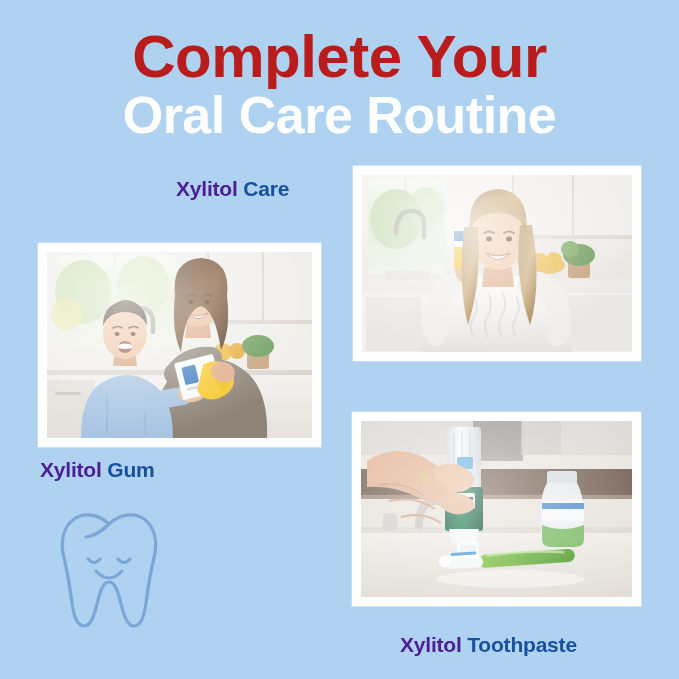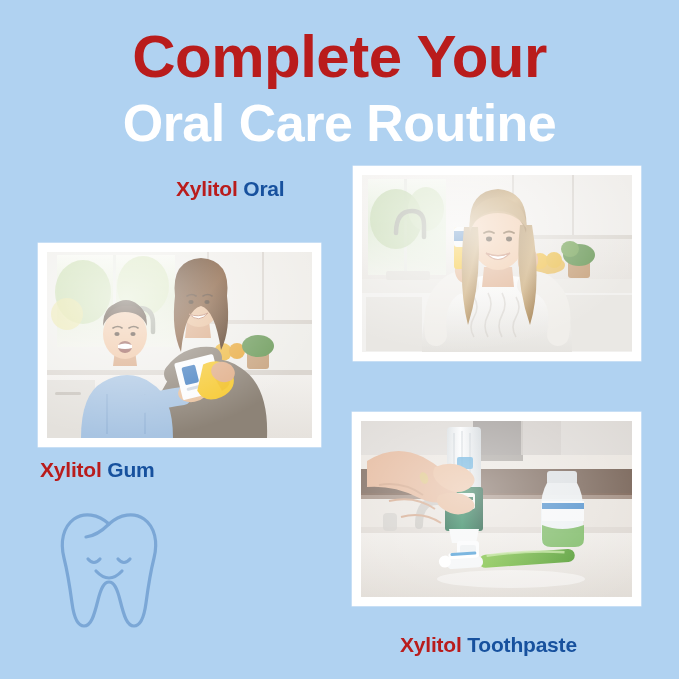--- a/index.html
+++ b/index.html
@@ -26,21 +26,21 @@
     line-height: 0.98;
     letter-spacing: -0.5px;
   }
   .headline-line {
     display: block;
     font-weight: 800;
     font-size: 50px;
     white-space: nowrap;
   }
   .headline-line.l1 { color: #b91c1c; font-size: 60px; }
-  .headline-line.l2 { color: #ffffff; font-size: 52px; margin-top: 11px; }
+  .headline-line.l2 { color: #ffffff; font-size: 52px; margin-top: 3px; }
 
   
   .frame {
     position: absolute;
     background: #ffffff;
     padding: 9px;
     box-sizing: border-box;
     box-shadow: 0 0 0 0.5px rgba(255,255,255,0.6);
   }
   .frame .photo {
@@ -56,21 +56,21 @@
   #frame-toothpaste { left: 352px; top: 412px; width: 289px; height: 194px; }
 
   
   .caption {
     position: absolute;
     font-weight: 800;
     font-size: 21px;
     white-space: nowrap;
     letter-spacing: -0.2px;
   }
-  .caption .w { color: #b91c1c; }
+  .caption .w { color: #4c1d95; }
   .caption .b { color: #17519e; }
 
   #cap-mints      { left: 176px; top: 177px; }
   #cap-gum        { left: 40px;  top: 458px; text-align: right; }
   #cap-toothpaste { left: 400px; top: 633px; }
 
   
   #tooth-badge {
     position: absolute;
     left: 58px;
@@ -200,21 +200,21 @@
         <path d="M124 78 q12 13 24 0 q-12 5 -24 0 z" fill="#ffffff" stroke="#c98f74" stroke-width="1.2"></path>
         <path d="M124 78 q12 6 24 0" stroke="#c98f74" stroke-width="1" fill="none"></path>
 
         <rect x="0" y="0" width="270" height="177" fill="url(#mk-glow)"></rect>
       </svg>
     </div>
   </div>
 
   <div class="caption" id="cap-mints">
     <span class="w">Xylitol</span>
-    <span class="b">Oral</span>
+    <span class="b">Care</span>
   </div>
 
   <div class="frame" id="frame-gum">
     <div class="photo">
       <svg viewBox="0 0 265 186" preserveAspectRatio="none" width="100%" height="100%">
         <defs>
           <linearGradient id="gk-win" x1="0" y1="0" x2="0" y2="1">
             <stop offset="0" stop-color="#f7f8f2"></stop>
               <stop offset="0.45" stop-color="#dfe9cf"></stop>
               <stop offset="1" stop-color="#f0f1e9"></stop>

